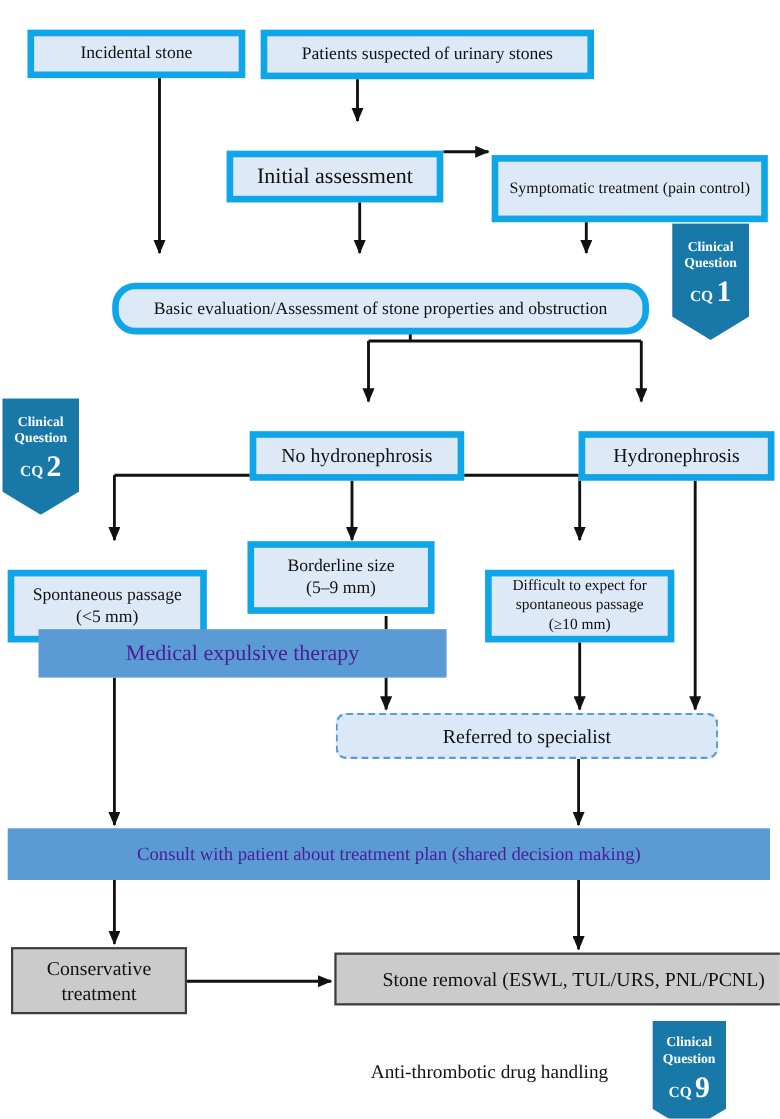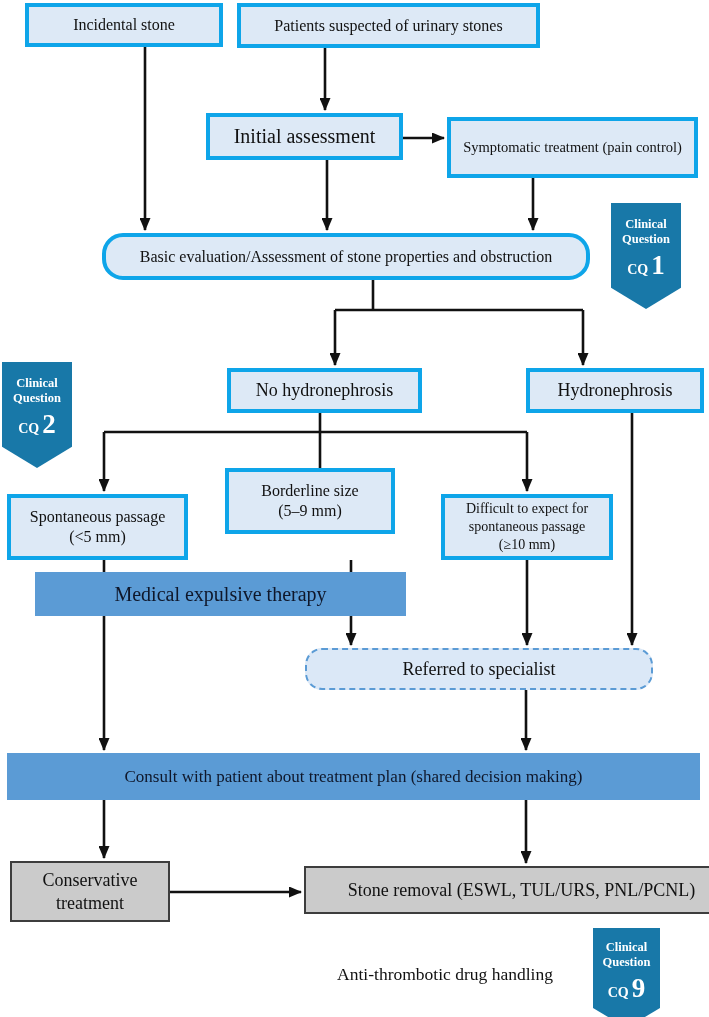--- a/index.html
+++ b/index.html
@@ -7,22 +7,22 @@
     position:relative; width:709px; height:1017px; background:#ffffff;
     font-family:"Liberation Serif","DejaVu Serif",serif; color:#111;
     overflow:hidden;
   }
   #arrows { position:absolute; left:0; top:0; z-index:0; }
   .node {
     position:absolute; z-index:1; box-sizing:border-box;
     display:flex; flex-direction:column; align-items:center; justify-content:center;
     text-align:center; line-height:1.25;
   }
-  .blue  { background:#dde9f6; border:4px solid #0ea5e9; }
-  .bar   { background:#5b9bd5; color:#0f172a; border:none; }
+  .blue  { background:#dde9f6; border:6px solid #0ea5e9;margin-top:24px; }
+  .bar   { background:#5b9bd5; color:#4c1d95; border:none; }
   .dashed{ background:#dbe8f7; border:2px dashed #5b9bd5; border-radius:10px; }
   .gray  { background:#cbcbcb; border:2px solid #3d3d3d; }
   .plain { background:transparent; border:none; }
   .badge {
     position:absolute; z-index:1; background:#1878a8; color:#ffffff;
     clip-path:polygon(0 0,100% 0,100% 80%,50% 100%,0 80%);
     display:flex; flex-direction:column; align-items:center;
     text-align:right;
   }
   .badge .b-small { font-size:12.5px; font-weight:bold; line-height:1.22; }
@@ -131,21 +131,21 @@
   <div class="node blue" style="left:441px;top:494px;width:172px;height:66px;font-size:14px;line-height:1.3;">
     <span>Difficult to expect for</span>
     <span>spontaneous passage</span>
     <span>(≥10 mm)</span>
   </div>
 
   <div class="node bar" style="left:35px;top:572px;width:371px;height:44px;font-size:20px;">
     <span>Medical expulsive therapy</span>
   </div>
 
-  <div class="node dashed" style="left:305px;top:648px;width:348px;height:42px;font-size:18px;border-radius:17px;">
+  <div class="node dashed" style="left:305px;top:648px;width:348px;height:42px;font-size:18px;">
     <span>Referred to specialist</span>
   </div>
 
   <div class="node bar" style="left:7px;top:753px;width:693px;height:47px;font-size:17px;">
     <span>Consult with patient about treatment plan (shared decision making)</span>
   </div>
 
   <div class="node gray" style="left:10px;top:861px;width:160px;height:61px;font-size:18px;">
     <span>Conservative</span>
     <span>treatment</span>

